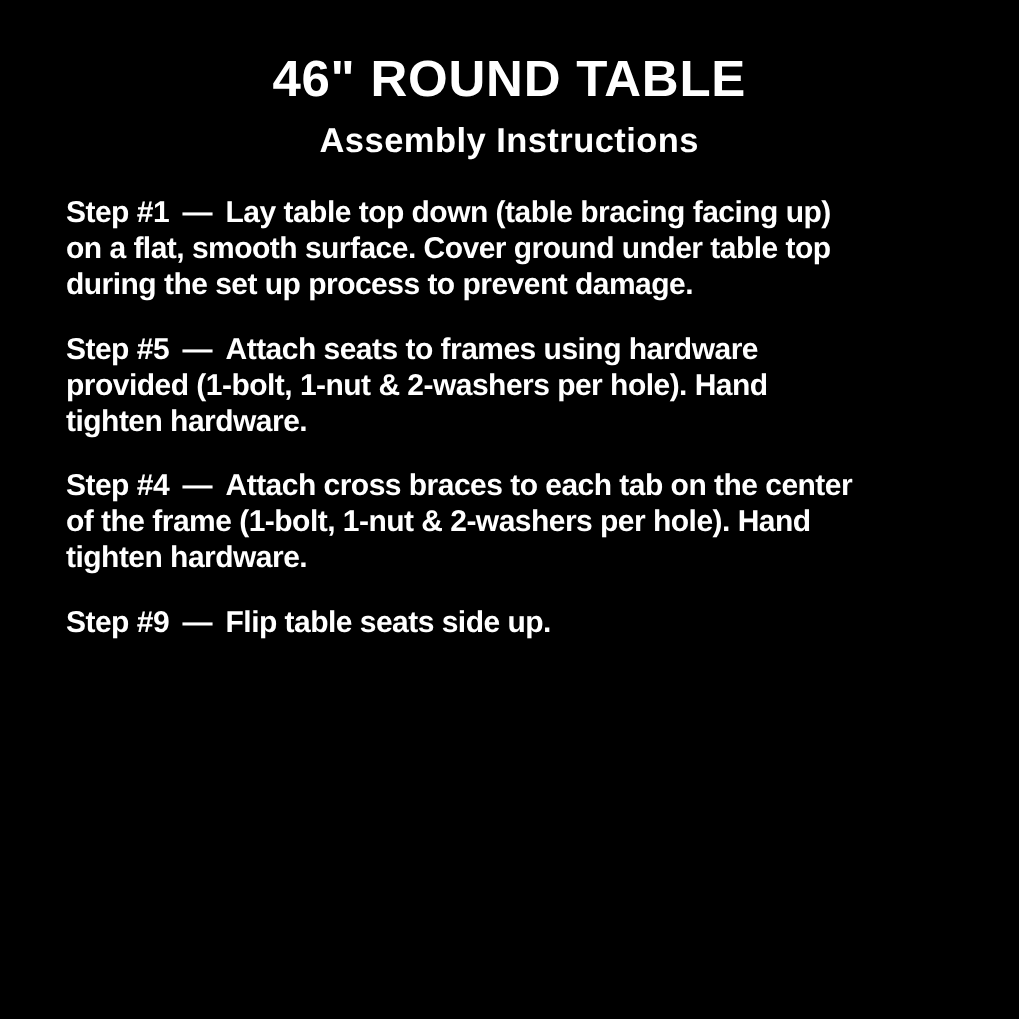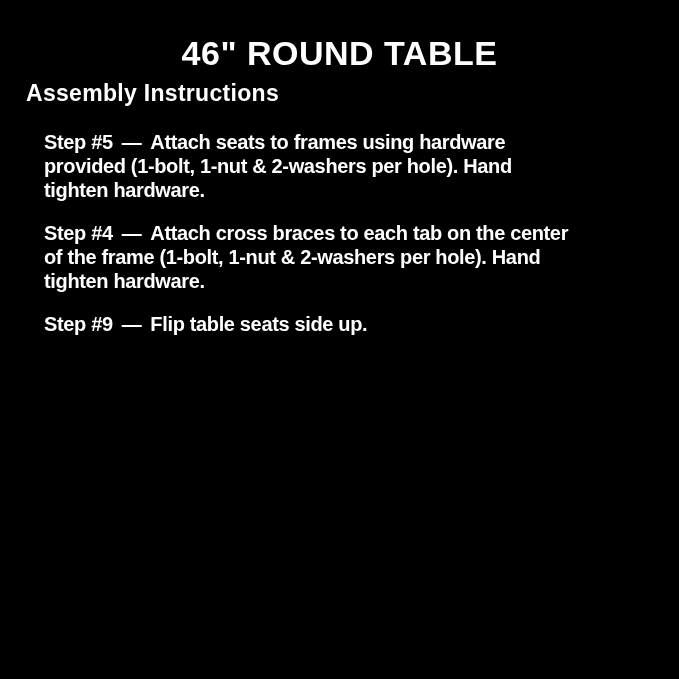--- a/index.html
+++ b/index.html
@@ -26,20 +26,21 @@
     text-align: center;
     font-size: 34px;
     line-height: 1.15;
     font-weight: 700;
     letter-spacing: 0.5px;
     
     margin-left: -18px;
   }
   .subtitle {
     margin: 7px 0 0 0;
+    text-align: center;
     font-size: 23px;
     line-height: 1.15;
     font-weight: 700;
     letter-spacing: 0.3px;
     margin-left: -18px;
   }
   .steps {
     margin-top: 23px;
   }
   .step {
@@ -60,20 +61,23 @@
   }
 </style>
 </head>
 <body>
 
 <div class="poster">
   <h1 class="title">46" ROUND TABLE</h1>
   <h2 class="subtitle">Assembly Instructions</h2>
 
   <div class="steps">
+    <p class="step"><span class="step-label">Step #1</span><span class="step-dash">—</span><span class="step-body">Lay table top down (table bracing facing up)
+on a flat, smooth surface. Cover ground under table top
+during the set up process to prevent damage.</span></p>
     <p class="step"><span class="step-label">Step #5</span><span class="step-dash">—</span><span class="step-body">Attach seats to frames using hardware
 provided (1-bolt, 1-nut &amp; 2-washers per hole). Hand
 tighten hardware.</span></p>
     <p class="step"><span class="step-label">Step #4</span><span class="step-dash">—</span><span class="step-body">Attach cross braces to each tab on the center
 of the frame (1-bolt, 1-nut &amp; 2-washers per hole). Hand
 tighten hardware.</span></p>
     <p class="step"><span class="step-label">Step #9</span><span class="step-dash">—</span><span class="step-body">Flip table seats side up.</span></p>
   </div>
 </div>
 

